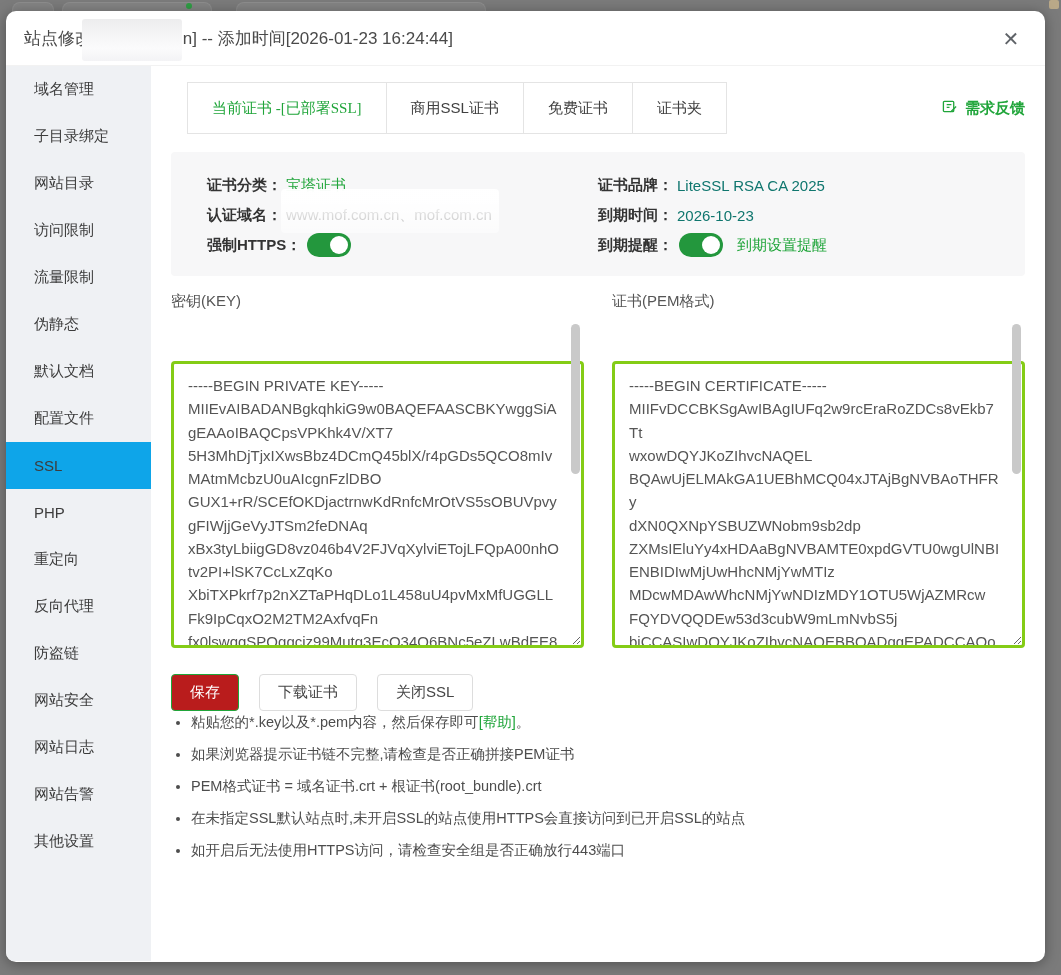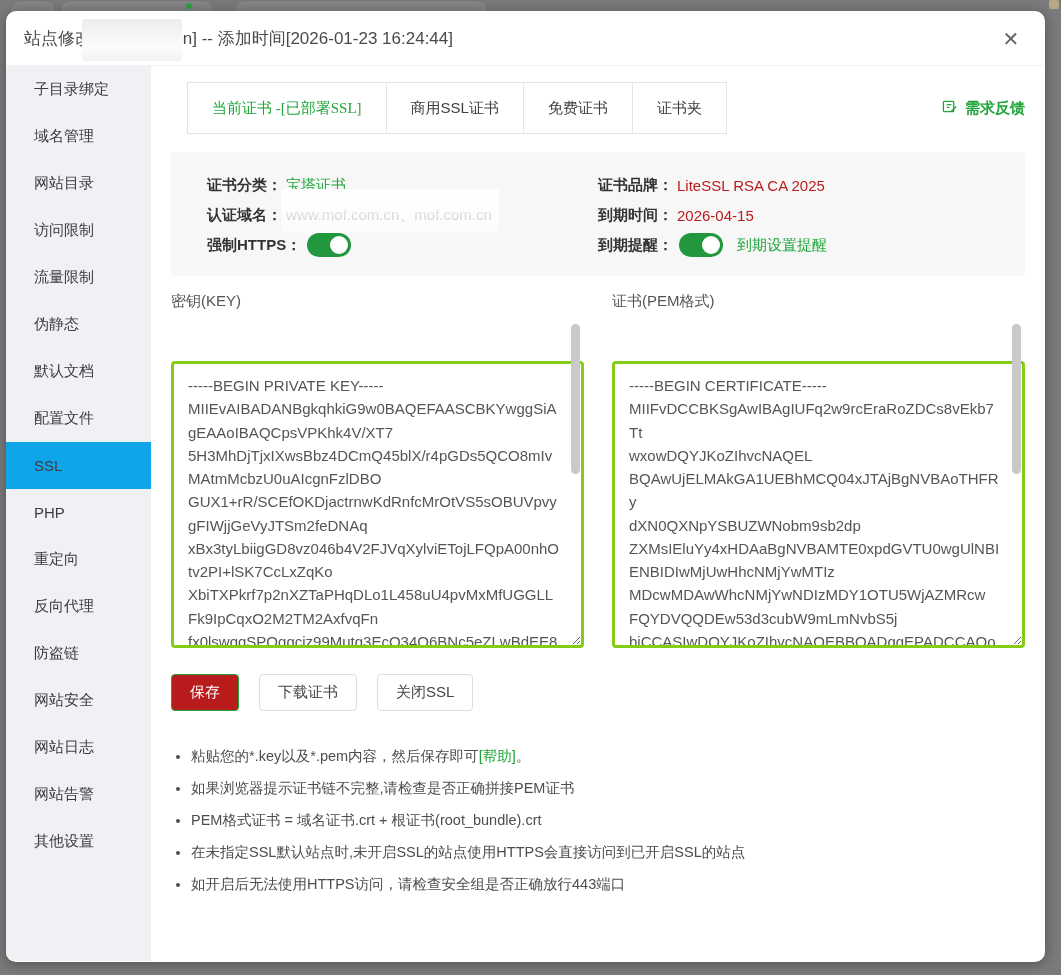--- a/index.html
+++ b/index.html
@@ -59,21 +59,21 @@
 
   .info-panel {
     position:relative; margin-top:18px; background:#f7f7f8; border-radius:4px;
     padding:18px 36px 16px 36px; display:flex;
   }
   .info-col { width:50%; }
   .info-row { display:flex; align-items:center; height:30px; font-size:15px; }
   .info-label { font-weight:bold; color:#333; white-space:nowrap; }
   .val-green { color:#20a53a; margin-left:4px; }
   .val-gray  { color:#666; margin-left:4px; }
-  .val-dark  { color:#b91c1c; margin-left:4px; }
+  .val-dark  { color:#0f766e; margin-left:4px; }
   .info-mask {
     position:absolute; left:110px; top:37px; width:218px; height:44px; border-radius:4px;
     background:linear-gradient(180deg, rgba(255,255,255,0.97) 30%, rgba(255,255,255,0.5));
   }
   .toggle {
     position:relative; width:44px; height:24px; border-radius:12px; background:#23973d;
     margin-left:6px; cursor:pointer; flex-shrink:0; display:inline-block;
   }
   .toggle .knob {
     position:absolute; right:3px; top:3px; width:18px; height:18px;
@@ -95,21 +95,21 @@
     position:absolute; right:4px; top:5px; width:9px; height:150px;
     background:#c9c9c9; border-radius:5px;
   }
 
   .btn-row { display:flex; gap:20px; margin-top:22px; }
   .btn { height:37px; padding:0 18px; border-radius:4px; font-size:15px;
          display:flex; align-items:center; cursor:pointer; }
   .btn-primary { background:#b91c1c; color:#fff; border:1px solid #20a53a; }
   .btn-plain { background:#fff; color:#454545; border:1px solid #ddd; }
 
-  .notes { margin-top:36px; padding-left:20px; }
+  .notes { margin-top:2px; padding-left:20px; }
   .notes li { font-size:14.5px; color:#4d4d4d; margin-bottom:13px; }
   .help-link { color:#20a53a; cursor:pointer; }
 </style>
 </head>
 <body>
 
 <div class="bg-tabs">
   <div class="bg-tab" style="left:12px; width:42px;"></div>
   <div class="bg-tab" style="left:62px; width:150px;"></div>
   <div class="bg-tab" style="left:236px; width:250px;"></div>
@@ -123,22 +123,22 @@
   <div class="titlebar">
     <span>站点修改[</span>
       <span class="title-masked-gap"></span>
       <span>n] -- 添加时间[2026-01-23 16:24:44]</span>
     <span class="title-mask"></span>
     <span class="close-btn">✕</span>
   </div>
 
   <div class="body-row">
     <div class="sidebar">
+      <div class="side-item">域名管理</div>
       <div class="side-item">子目录绑定</div>
-      <div class="side-item">域名管理</div>
       <div class="side-item">网站目录</div>
       <div class="side-item">访问限制</div>
       <div class="side-item">流量限制</div>
       <div class="side-item">伪静态</div>
       <div class="side-item">默认文档</div>
       <div class="side-item">配置文件</div>
       <div class="side-item active">SSL</div>
       <div class="side-item">PHP</div>
       <div class="side-item">重定向</div>
       <div class="side-item">反向代理</div>
@@ -185,21 +185,21 @@
               </span>
           </div>
         </div>
         <div class="info-col">
           <div class="info-row">
             <span class="info-label">证书品牌：</span>
             <span class="val-dark">LiteSSL RSA CA 2025</span>
           </div>
           <div class="info-row">
             <span class="info-label">到期时间：</span>
-            <span class="val-dark">2026-04-15</span>
+            <span class="val-dark">2026-10-23</span>
           </div>
           <div class="info-row">
             <span class="info-label">到期提醒：</span>
             <span class="toggle">
                 <span class="knob"></span>
               </span>
             <span class="remind-link">到期设置提醒</span>
           </div>
         </div>
         <div class="info-mask"></div>

